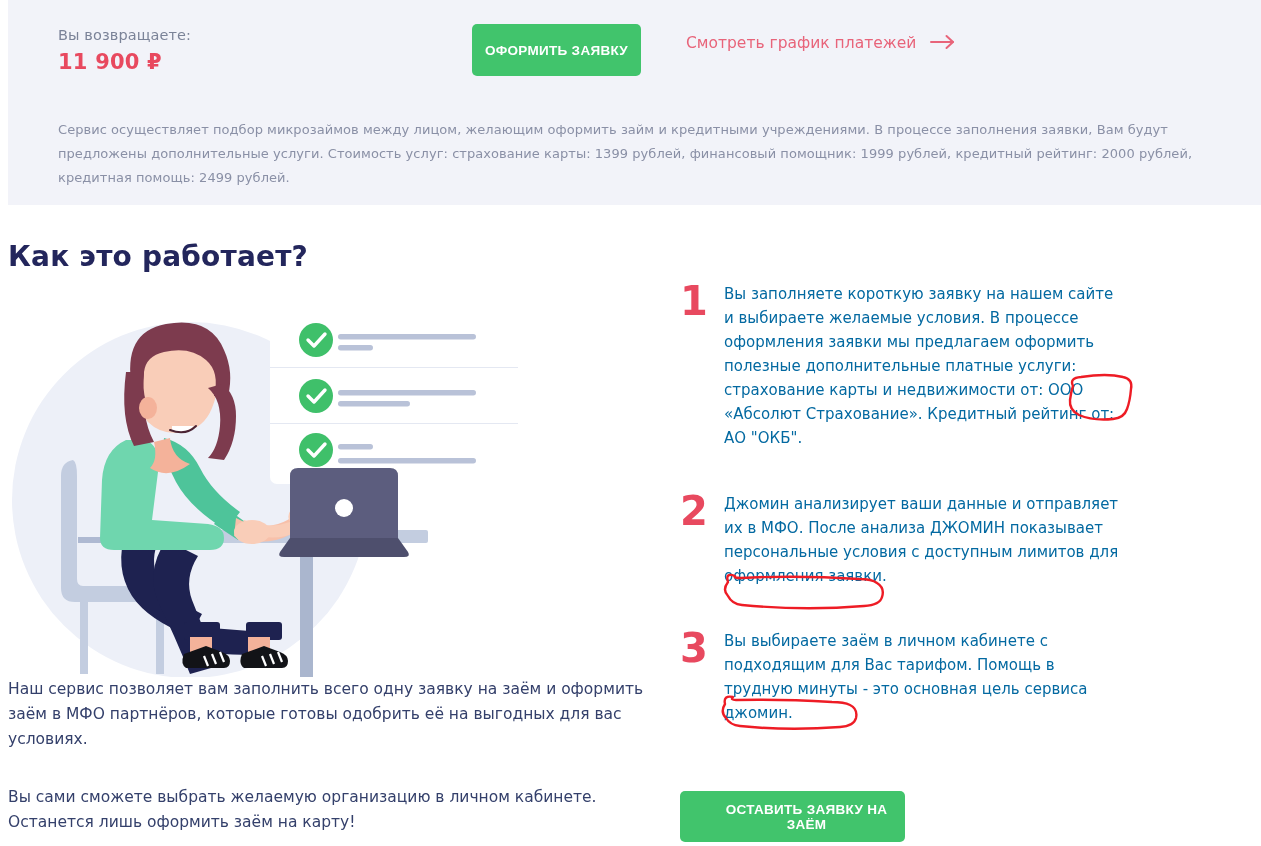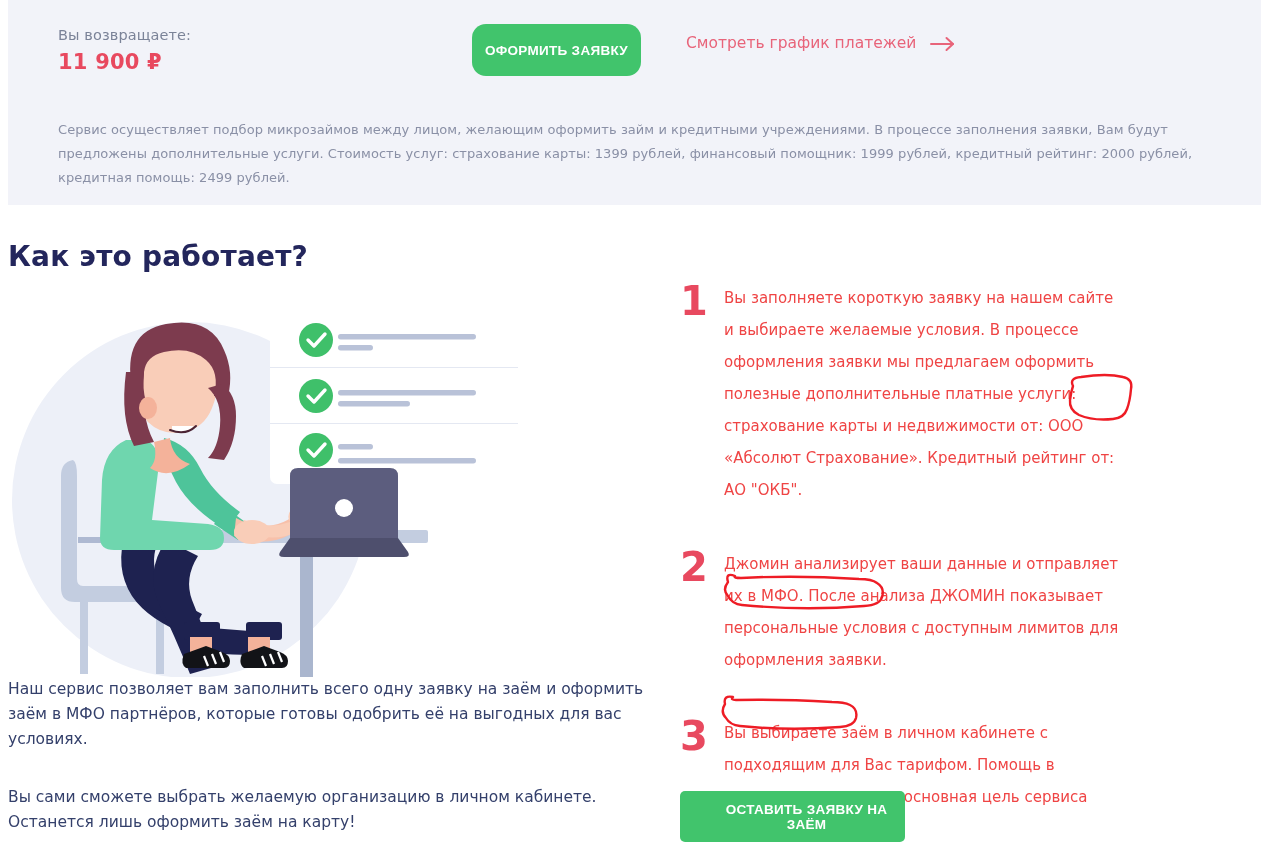--- a/index.html
+++ b/index.html
@@ -23,30 +23,30 @@
     font-size:14.5px; color:#7b8398; letter-spacing:.1px;
   }
   .return-amount{
     position:absolute; left:50px; top:50px;
     font-size:21px; font-weight:bold; color:#e8495f; letter-spacing:.2px;
   }
   .cta-green{
     position:absolute; left:464px; top:24px;
     width:169px; height:52px;
     background:#41c46c;
-    border:none; border-radius:14px;
+    border:none; border-radius:5px;
     color:#ffffff; font-size:13.5px; font-weight:bold;
     letter-spacing:.3px;
     font-family:"Liberation Sans", sans-serif;
     cursor:pointer;
     display:flex; align-items:center; justify-content:center;
   }
   .schedule-link{
     position:absolute; left:678px; top:34px;
-    display:flex; align-items:flex-end; gap:14px;
+    display:flex; align-items:flex-start; gap:14px;
     color:#e8647a; font-size:15.5px; text-decoration:none;
     cursor:pointer;
   }
   .schedule-link .arrow{
     display:inline-block; width:26px; height:16px; position:relative;
   }
   .schedule-link .arrow svg{ display:block; }
 
   .disclaimer{
     position:absolute; left:50px; top:118px; right:10px;
@@ -81,21 +81,21 @@
   .step{
     position:relative; display:flex; align-items:flex-start;
   }
   .step-num{
     width:44px; flex:0 0 44px;
     font-size:40px; font-weight:bold; color:#e8495f;
     line-height:38px; letter-spacing:-1px;
   }
   .step-text{
     flex:1;
-    font-size:15px; line-height:32px; color:#ef4444;
+    font-size:15px; line-height:24px; color:#0369a1;
   }
   #step1{ margin-top:0; }
   #step2{ margin-top:42px; }
   #step3{ margin-top:41px; }
 
   .cta-bottom{
     position:absolute; left:680px; top:791px;
     width:225px; height:51px;
     background:#41c46c; border:none; border-radius:5px;
     color:#ffffff; font-size:13.5px; font-weight:bold; letter-spacing:.3px;

